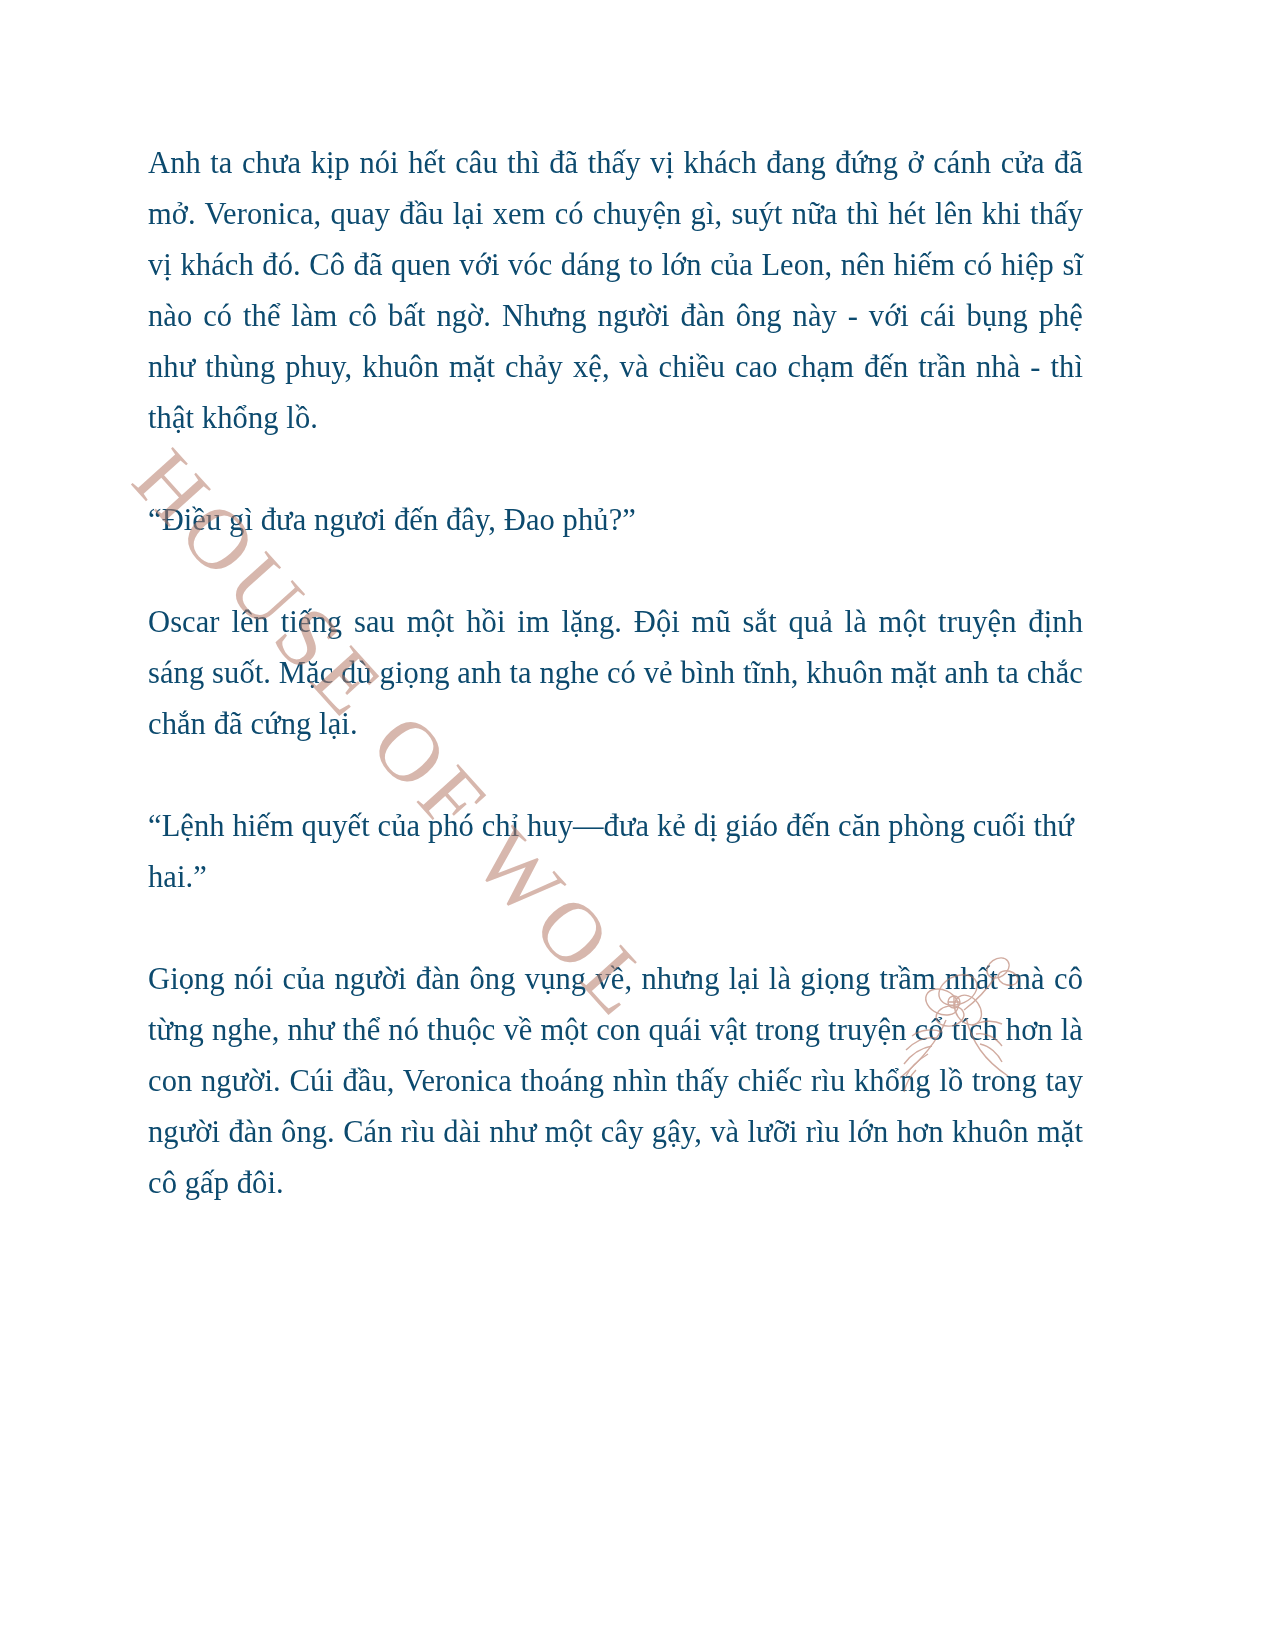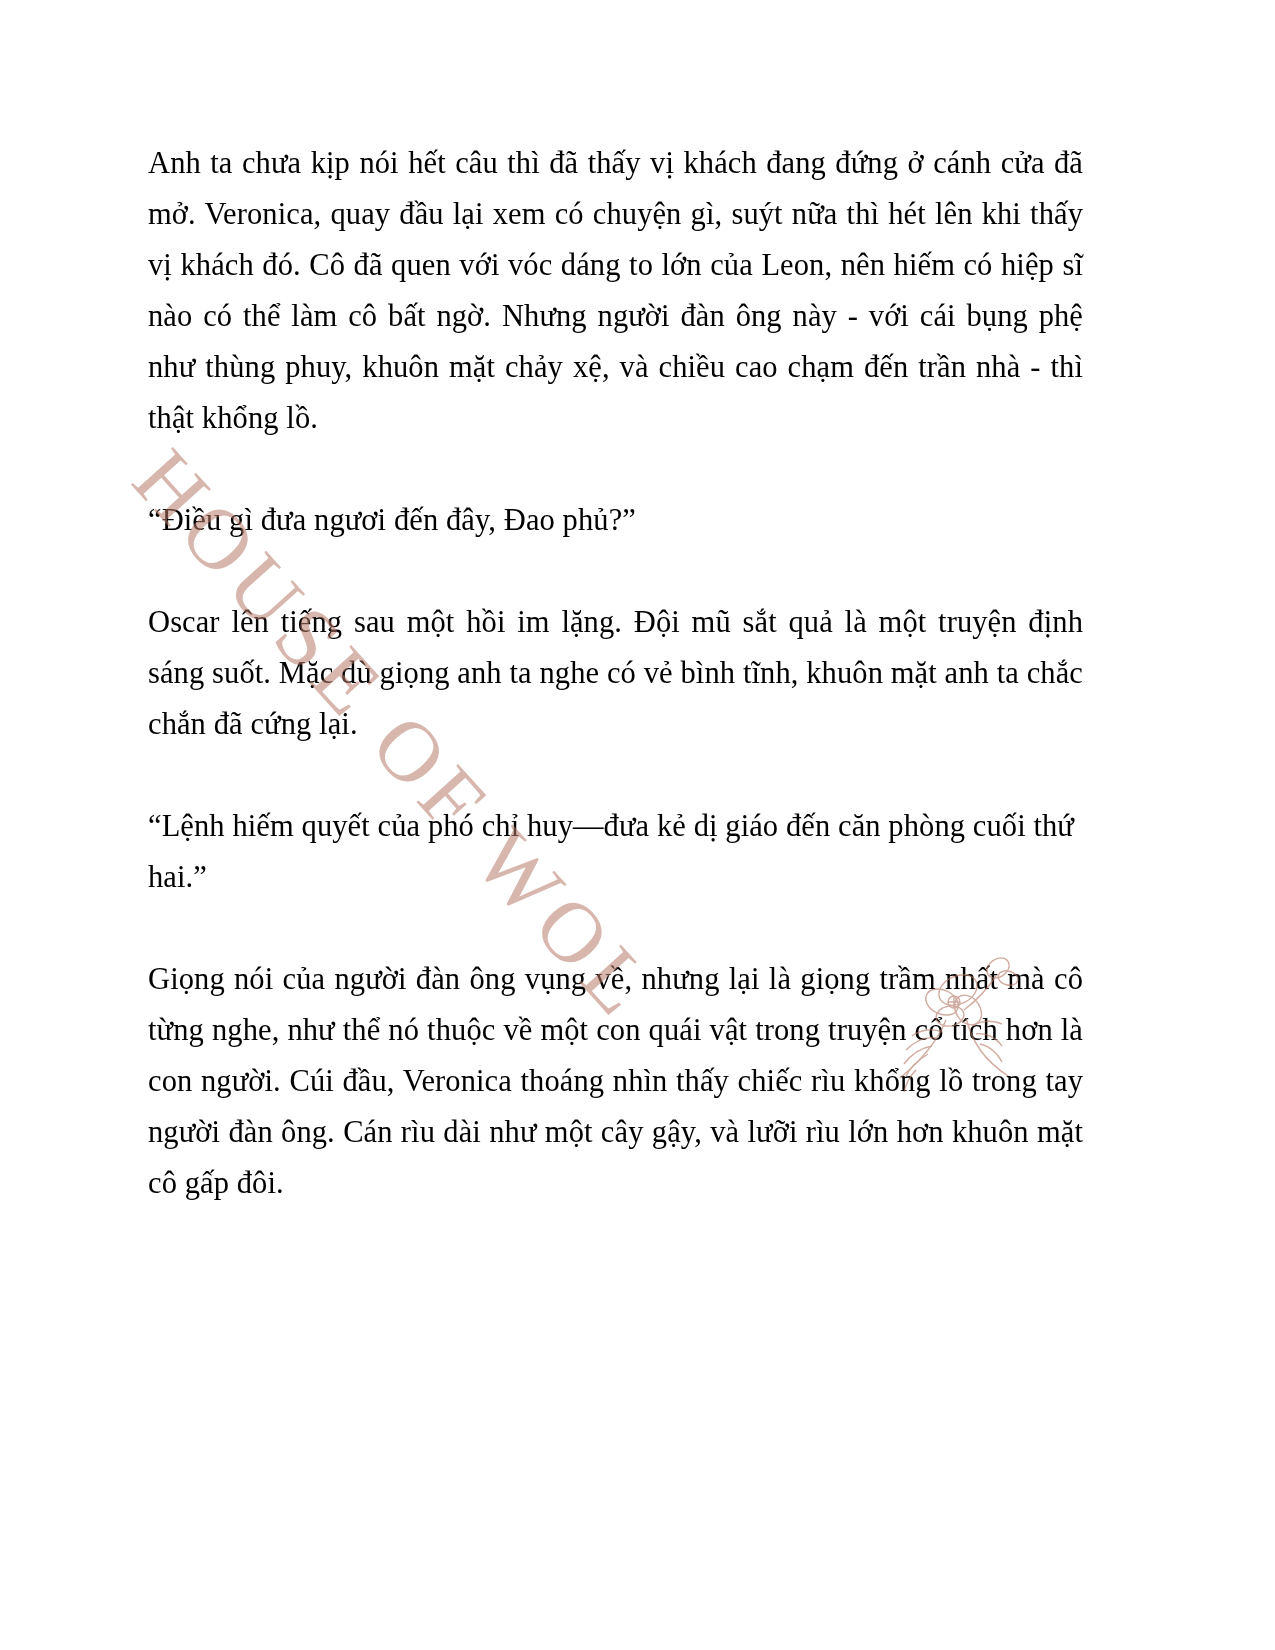--- a/index.html
+++ b/index.html
@@ -26,21 +26,21 @@
     top: 138px;
     width: 935px;
   }
   .para {
     font-family: "Liberation Serif", serif;
     font-size: 30.5px;
     line-height: 51px;
     text-align: justify;
     text-justify: inter-word;
     margin: 0 0 51px 0;
-    color: #000000;
+    color: #0c4a6e;
     letter-spacing: 0.1px;
   }
   .para:last-child {
     margin-bottom: 0;
   }
   .para.nojust {
     text-align: left;
   }
 
   

